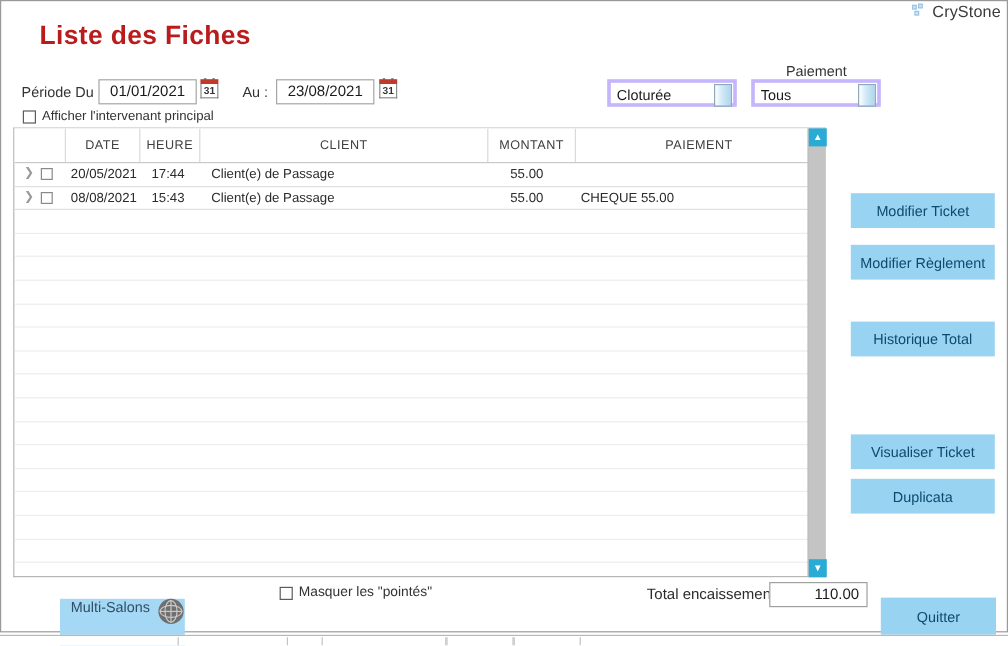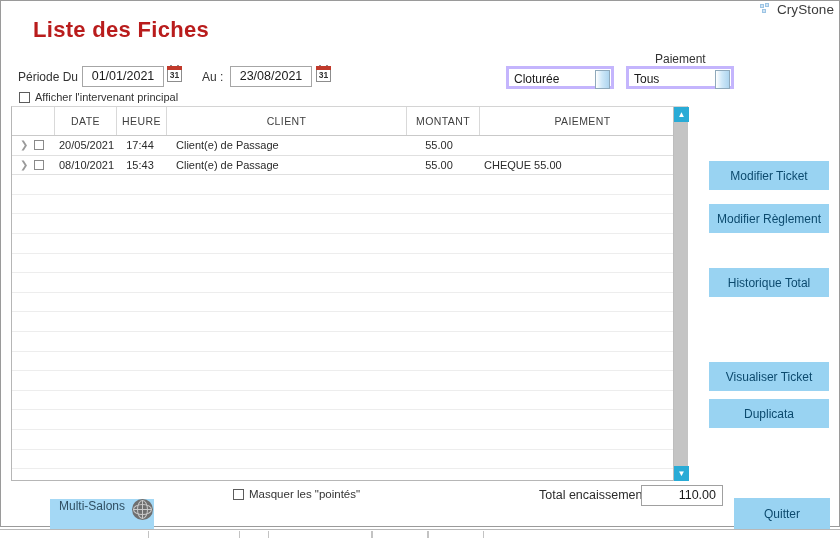--- a/index.html
+++ b/index.html
@@ -493,21 +493,21 @@
           <span class="row-chevron">❯</span>
           <span class="row-chk"></span>
           <span class="gcell " style="left: 43px; width: 62px; padding-left: 4px;">20/05/2021</span>
           <span class="gcell num" style="left: 105px; width: 46px; padding-right: 4px;">17:44</span>
           <span class="gcell " style="left: 160px; width: 235px; padding-left: 4px;">Client(e) de Passage</span>
           <span class="gcell num" style="left: 395px; width: 64px; padding-right: 4px;">55.00</span>
         </div>
         <div class="grow filled">
           <span class="row-chevron">❯</span>
           <span class="row-chk"></span>
-          <span class="gcell " style="left: 43px; width: 62px; padding-left: 4px;">08/10/2021</span>
+          <span class="gcell " style="left: 43px; width: 62px; padding-left: 4px;">08/08/2021</span>
           <span class="gcell num" style="left: 105px; width: 46px; padding-right: 4px;">15:43</span>
           <span class="gcell " style="left: 160px; width: 235px; padding-left: 4px;">Client(e) de Passage</span>
           <span class="gcell num" style="left: 395px; width: 64px; padding-right: 4px;">55.00</span>
           <span class="gcell " style="left: 468px; width: 205px; padding-left: 4px;">CHEQUE 55.00</span>
         </div>
         <div class="grow"></div>
         <div class="grow"></div>
         <div class="grow"></div>
         <div class="grow"></div>
         <div class="grow"></div>

